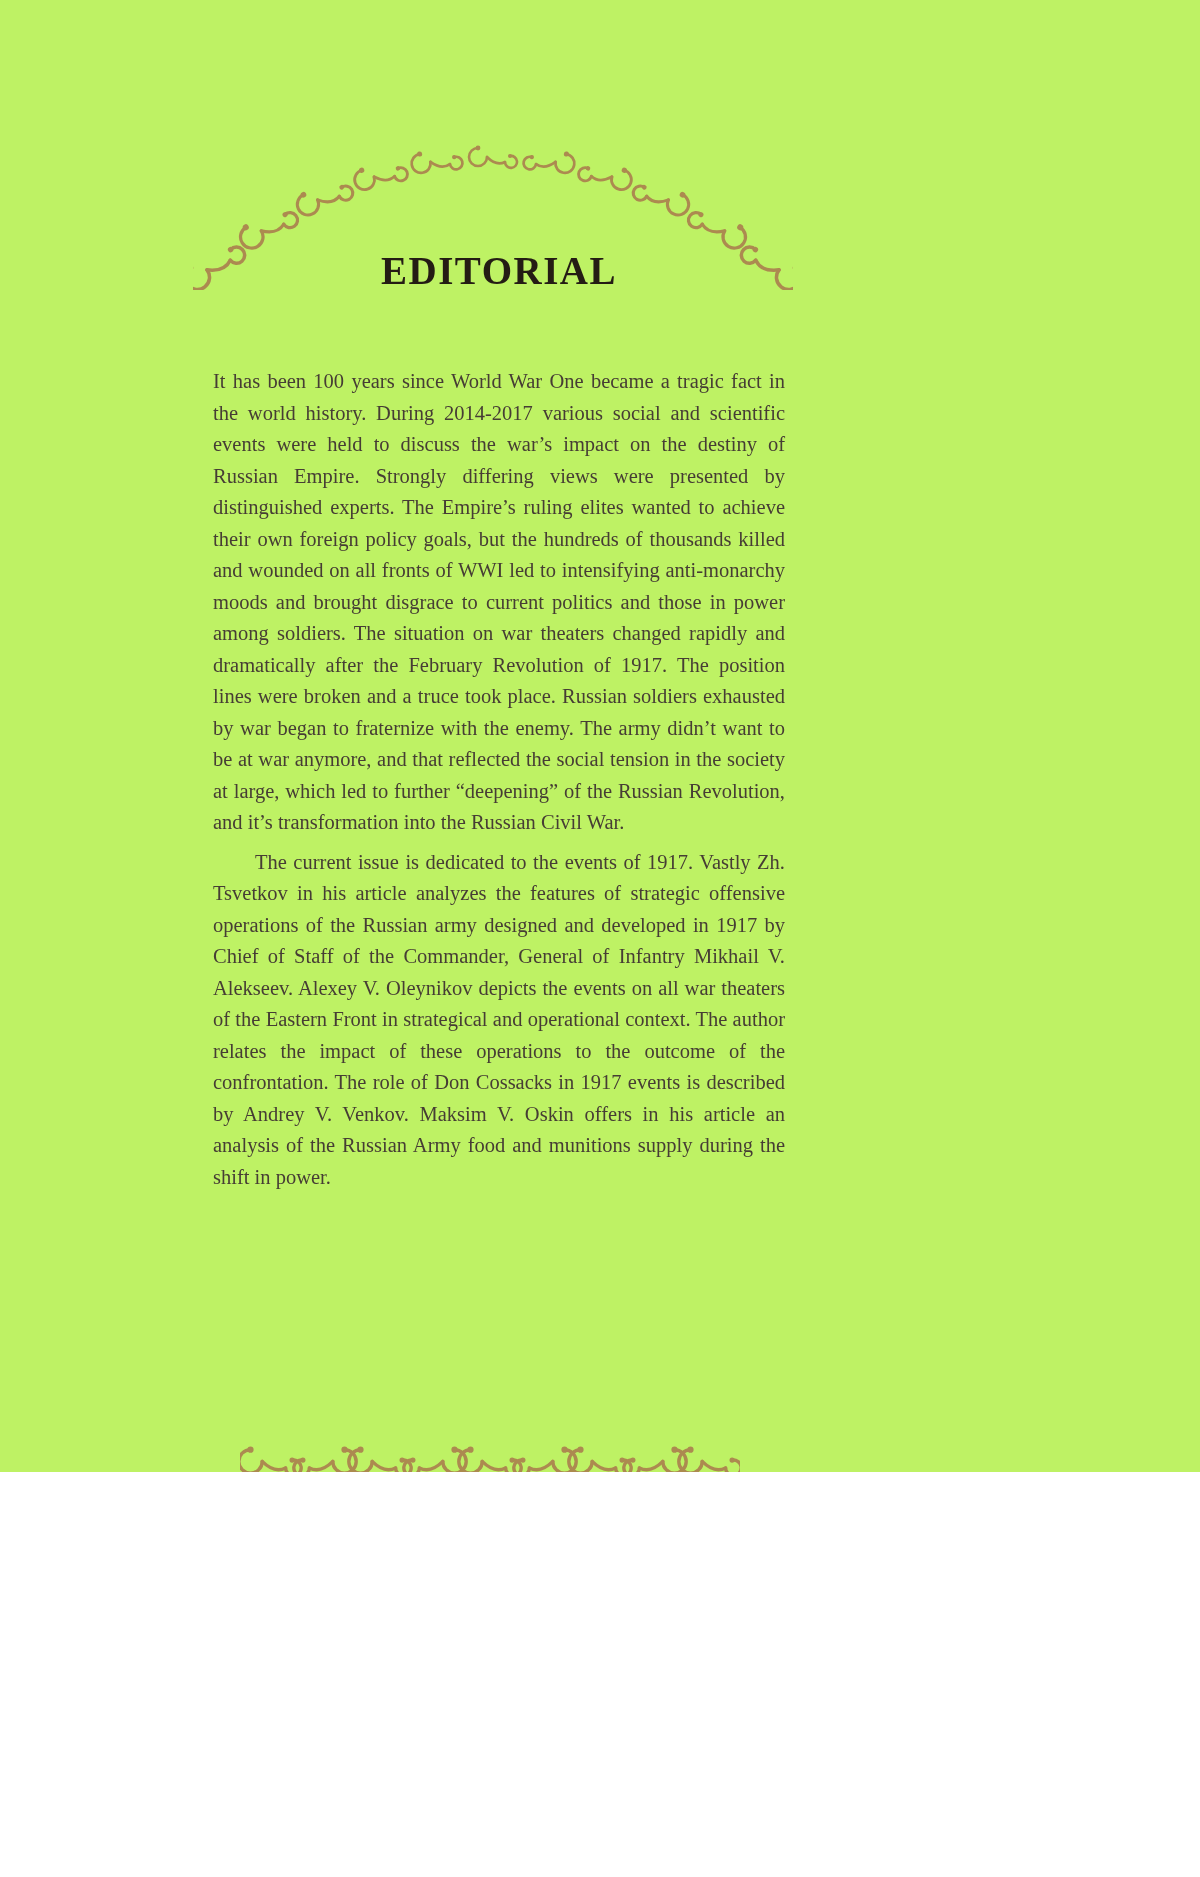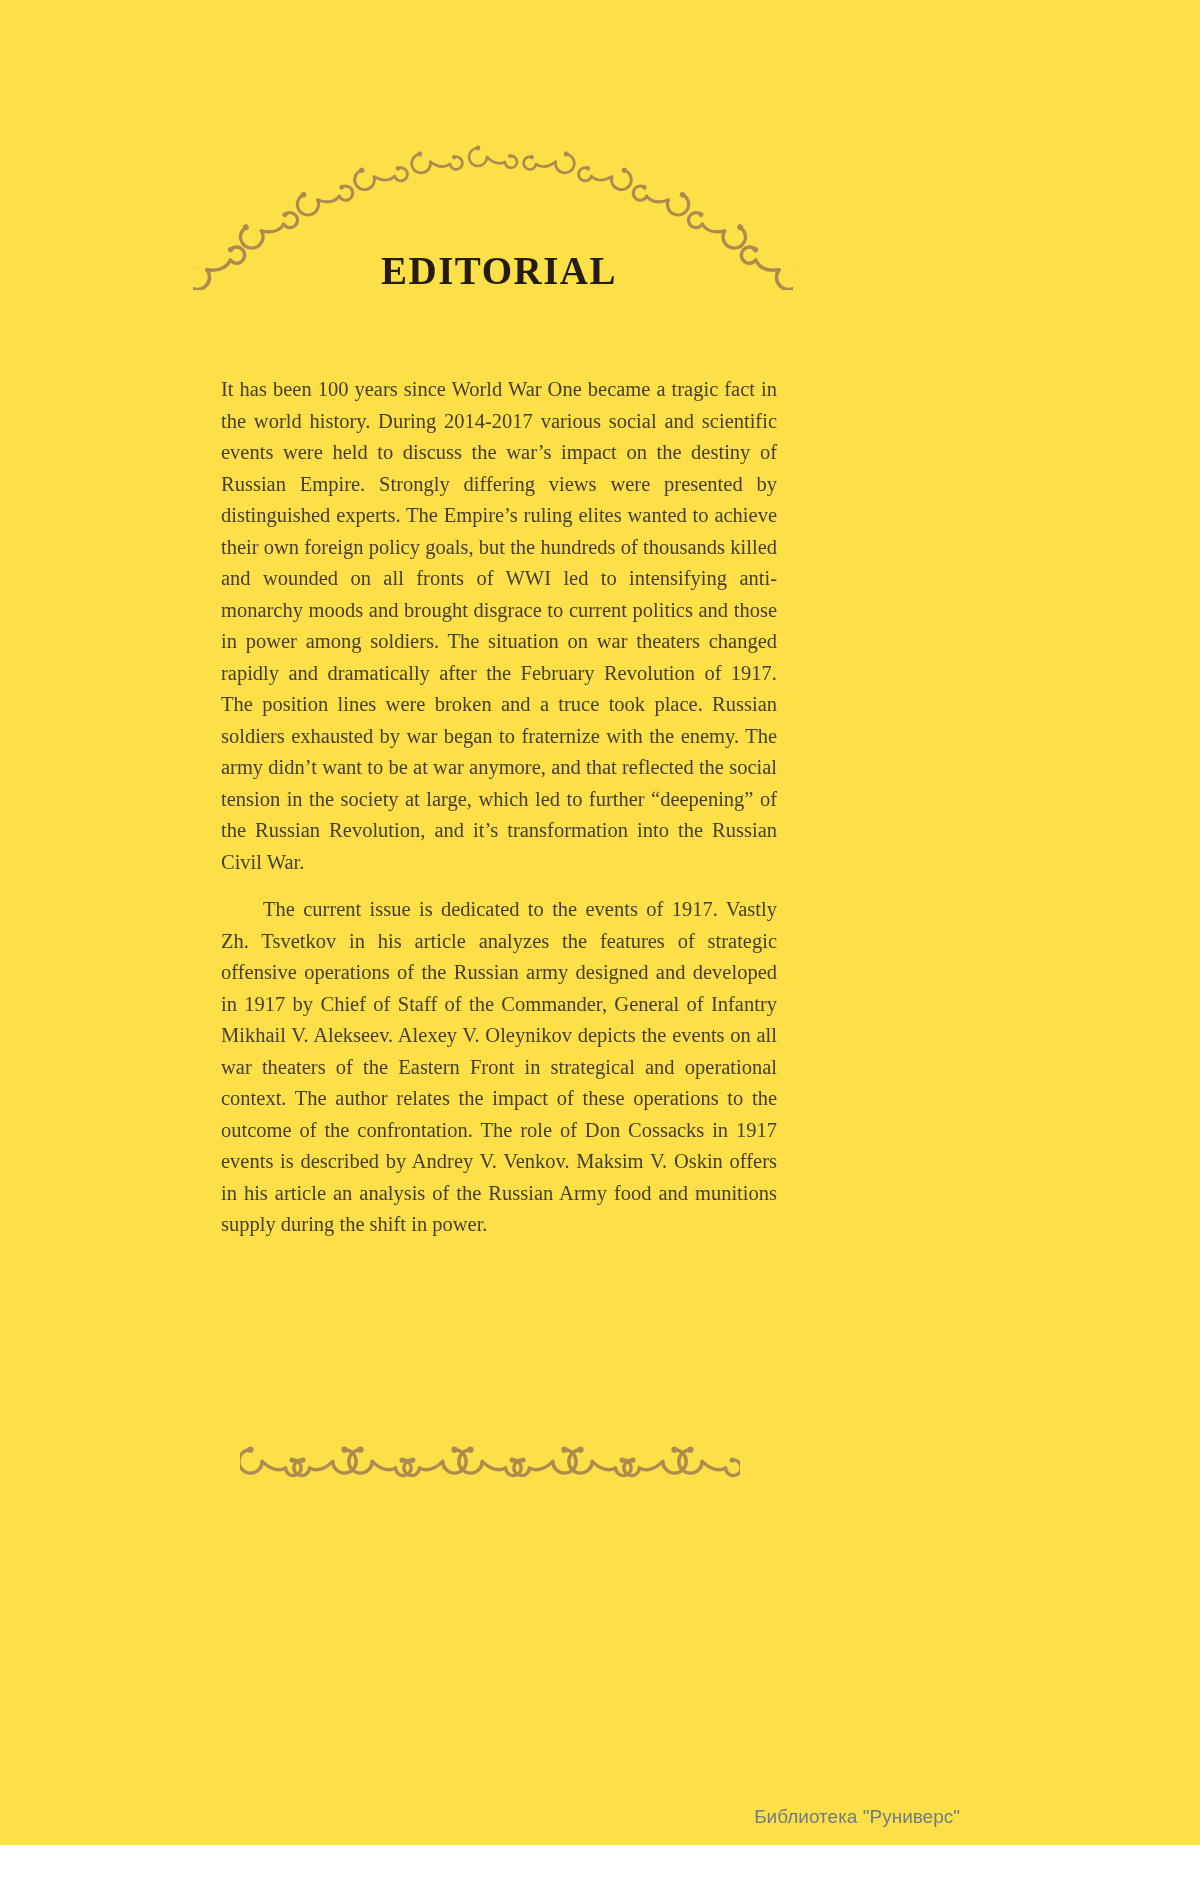--- a/index.html
+++ b/index.html
@@ -3,22 +3,22 @@
 <meta charset="utf-8">
 <style>
   html, body {
     margin: 0;
     padding: 0;
     background: #ffffff;
   }
   .page {
     position: relative;
     width: 1200px;
-    height: 1845px;
-    background: #fde047;
+    height: 1472px;
+    background: #bef264;
     overflow: hidden;
     font-family: "Liberation Serif", serif;
   }
   .top-ornament {
     position: absolute;
     left: 193px;
     top: 128px;
     width: 600px;
     height: 162px;
     color: #ac8a50;
@@ -40,21 +40,21 @@
     position: absolute;
     left: 205px;
     top: 358px;
     width: 588px;
     font-size: 20.5px;
     line-height: 31.5px;
     text-align: justify;
     color: #463d34;
   }
   .body-text p {
-    margin: 16px;
+    margin: 8px;
   }
   .body-text p.indent {
     text-indent: 42px;
   }
   .bottom-ornament {
     position: absolute;
     left: 240px;
     top: 1430px;
     width: 500px;
     height: 64px;

